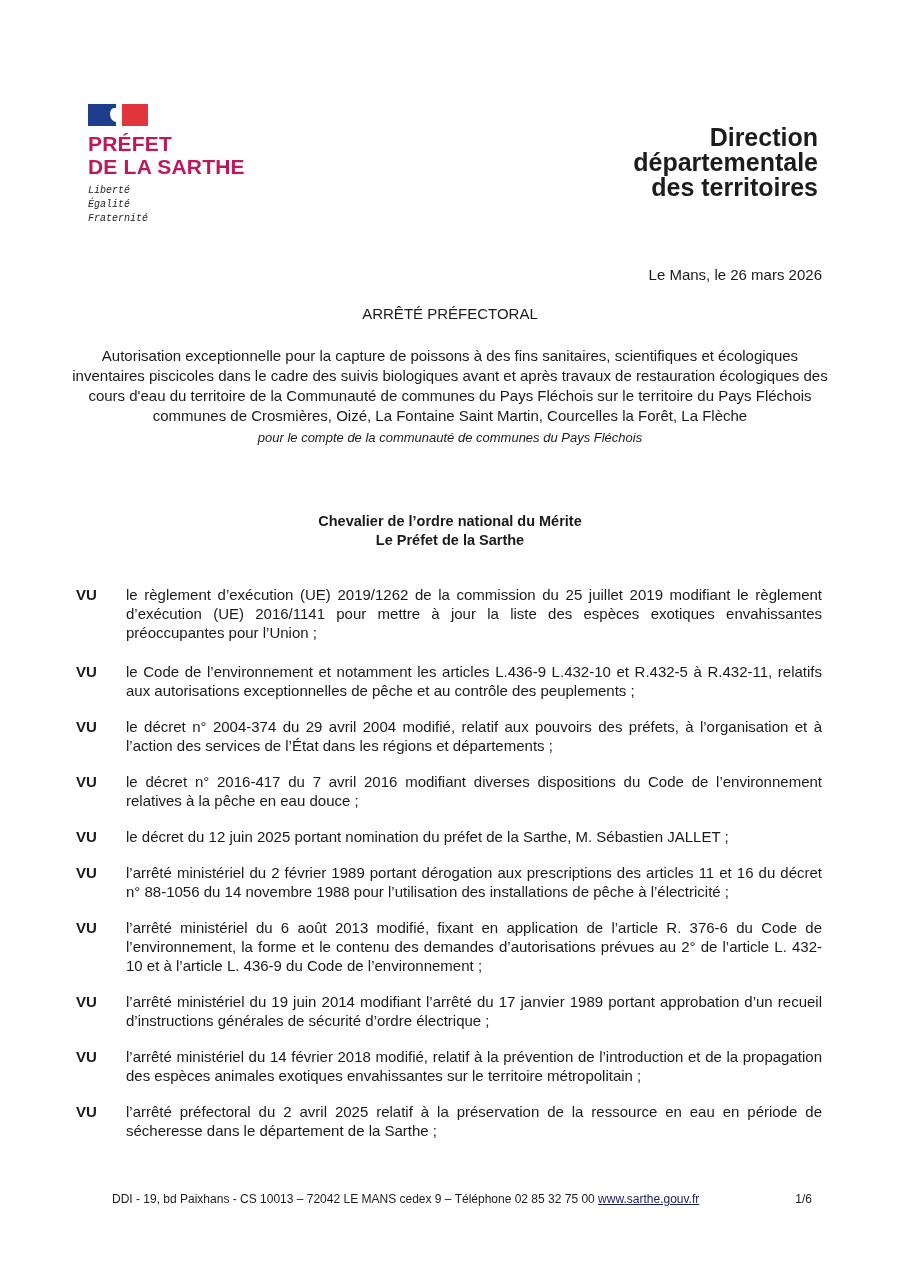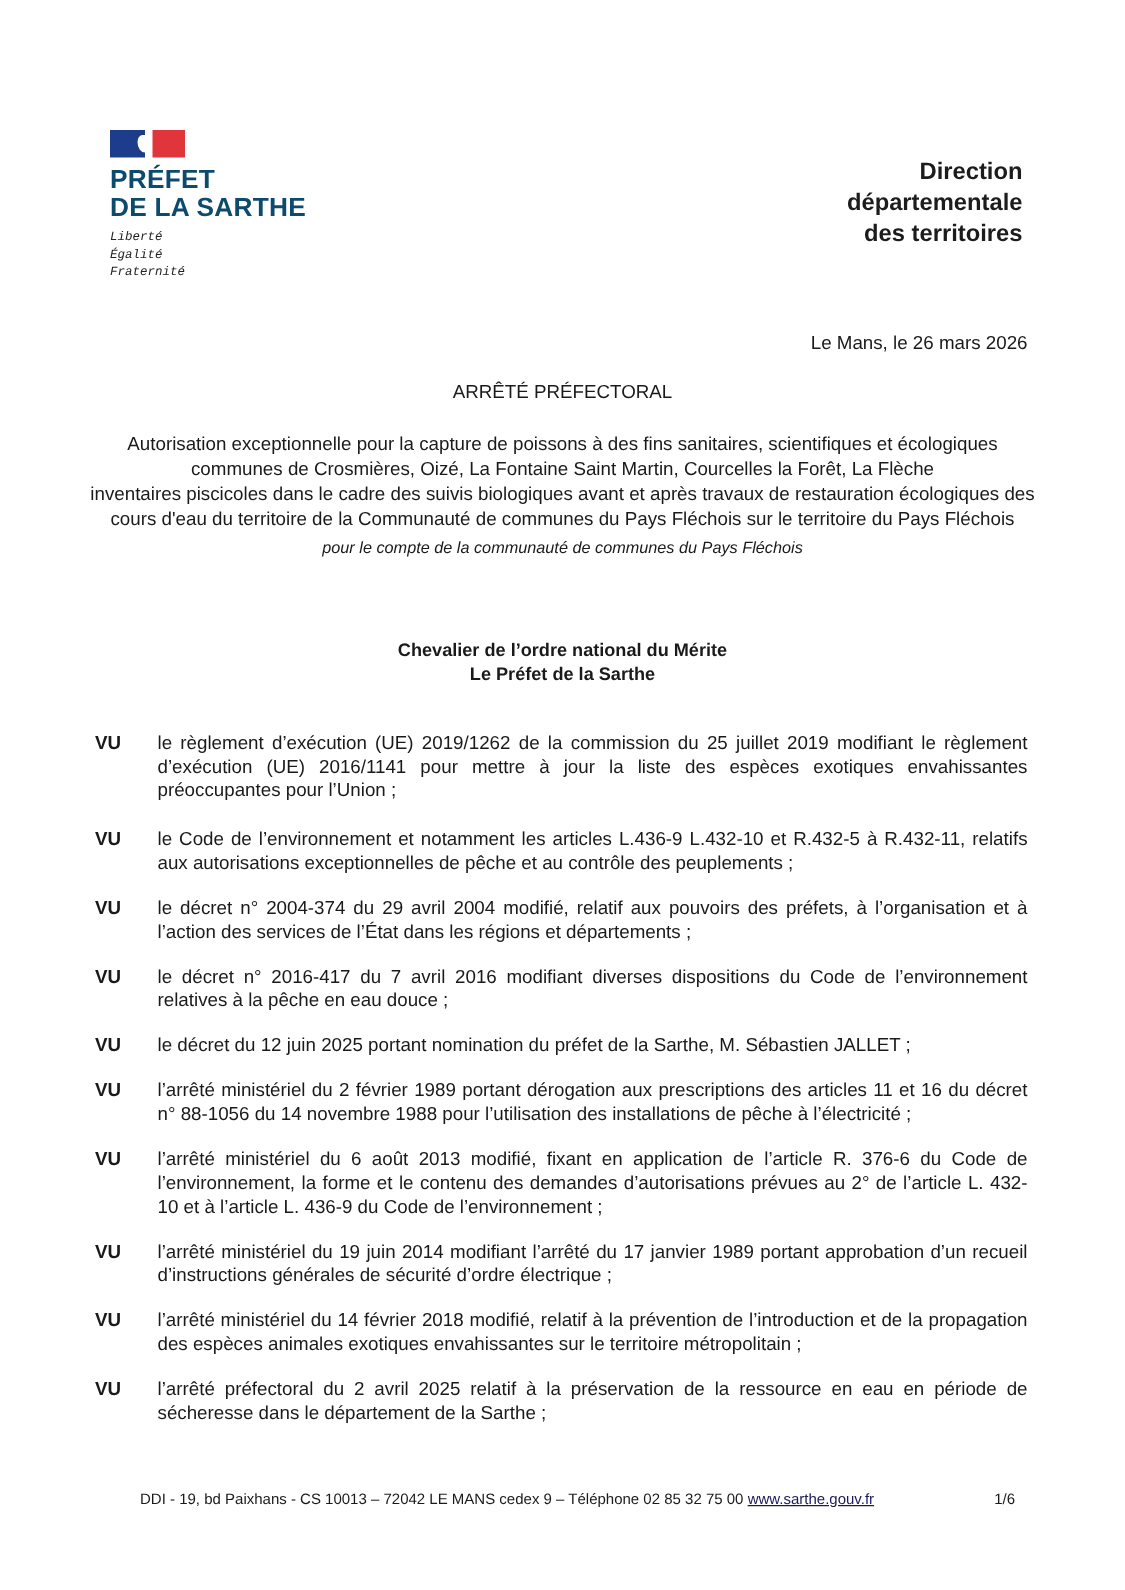--- a/index.html
+++ b/index.html
@@ -4,23 +4,23 @@
 <style>
   html, body { margin: 0; padding: 0; background: #ffffff; }
   body { width: 900px; height: 1272px; position: relative; overflow: hidden; color: #1a1a1a;
          font-family: "Liberation Sans", sans-serif; }
   .logo { position: absolute; left: 88px; top: 104px; }
   .flag { display: flex; width: 60px; height: 22px; }
   .flag .blue { width: 28px; background: #1e3c8c; position: relative; }
   .flag .blue::after { content: ""; position: absolute; right: -4px; top: 4px; width: 10px; height: 14px; background:#fff; border-radius: 40% 10% 40% 60%; }
   .flag .white { width: 6px; background: #fff; }
   .flag .red { width: 26px; background: #e0363b; border-radius: 0 0 0 0; }
-  .pref-title { font-weight: bold; font-size: 21px; line-height: 23px; margin-top: 6px; letter-spacing: 0.2px; color:#0c4a6e; }
+  .pref-title { font-weight: bold; font-size: 21px; line-height: 23px; margin-top: 6px; letter-spacing: 0.2px; color:#be185d; }
   .motto { font-family: Liberation Mono, monospace; font-style: italic; font-size: 10px; line-height: 14px; margin-top: 6px; color:#222; }
-  .direction { position: absolute; right: 82px; top: 125px; text-align: right; font-weight: bold; font-size: 19px; line-height: 25px; color:#1c1c1c; }
+  .direction { position: absolute; right: 82px; top: 125px; text-align: right; font-weight: bold; font-size: 25px; line-height: 25px; color:#1c1c1c; }
   .date { position: absolute; right: 78px; top: 266px; font-size: 15px; }
   .center { position: absolute; left: 50px; width: 800px; text-align: center; }
   .arrete { top: 305px; font-size: 15px; }
   .subject { top: 346px; font-size: 15px; line-height: 20px; }
   .subject .company { font-weight: bold; }
   .subject .account { font-style: italic; font-size: 13px; margin-top: 2px; }
   .prefet { top: 512px; font-weight: bold; font-size: 14.5px; line-height: 19px; }
   .vu-list { position: absolute; left: 76px; top: 585px; width: 746px; }
   .vu { display: flex; font-size: 15px; line-height: 19px; }
   .vu .label { width: 50px; flex: 0 0 50px; font-weight: bold; }
@@ -54,22 +54,22 @@
   <div>départementale</div>
   <div>des territoires</div>
 </div>
 
 <div class="date">Le Mans, le 26 mars 2026</div>
 
 <div class="center arrete">ARRÊTÉ PRÉFECTORAL</div>
 
 <div class="center subject">
   <div>Autorisation exceptionnelle pour la capture de poissons à des fins sanitaires, scientifiques et écologiques</div>
+  <div style="padding: 0 12px;">inventaires piscicoles dans le cadre des suivis biologiques avant et après travaux de restauration écologiques des cours d'eau du territoire de la Communauté de communes du Pays Fléchois sur le territoire du Pays Fléchois</div>
   <div>communes de Crosmières, Oizé, La Fontaine Saint Martin, Courcelles la Forêt, La Flèche</div>
-  <div style="padding: 0 12px;">inventaires piscicoles dans le cadre des suivis biologiques avant et après travaux de restauration écologiques des cours d'eau du territoire de la Communauté de communes du Pays Fléchois sur le territoire du Pays Fléchois</div>
   <div class="account">pour le compte de la communauté de communes du Pays Fléchois</div>
 </div>
 
 <div class="center prefet">
   <div>Chevalier de l’ordre national du Mérite</div>
   <div>Le Préfet de la Sarthe</div>
 </div>
 
 <div class="vu-list" id="vu-list">
     <div class="vu" style="margin-top: 0px;">

